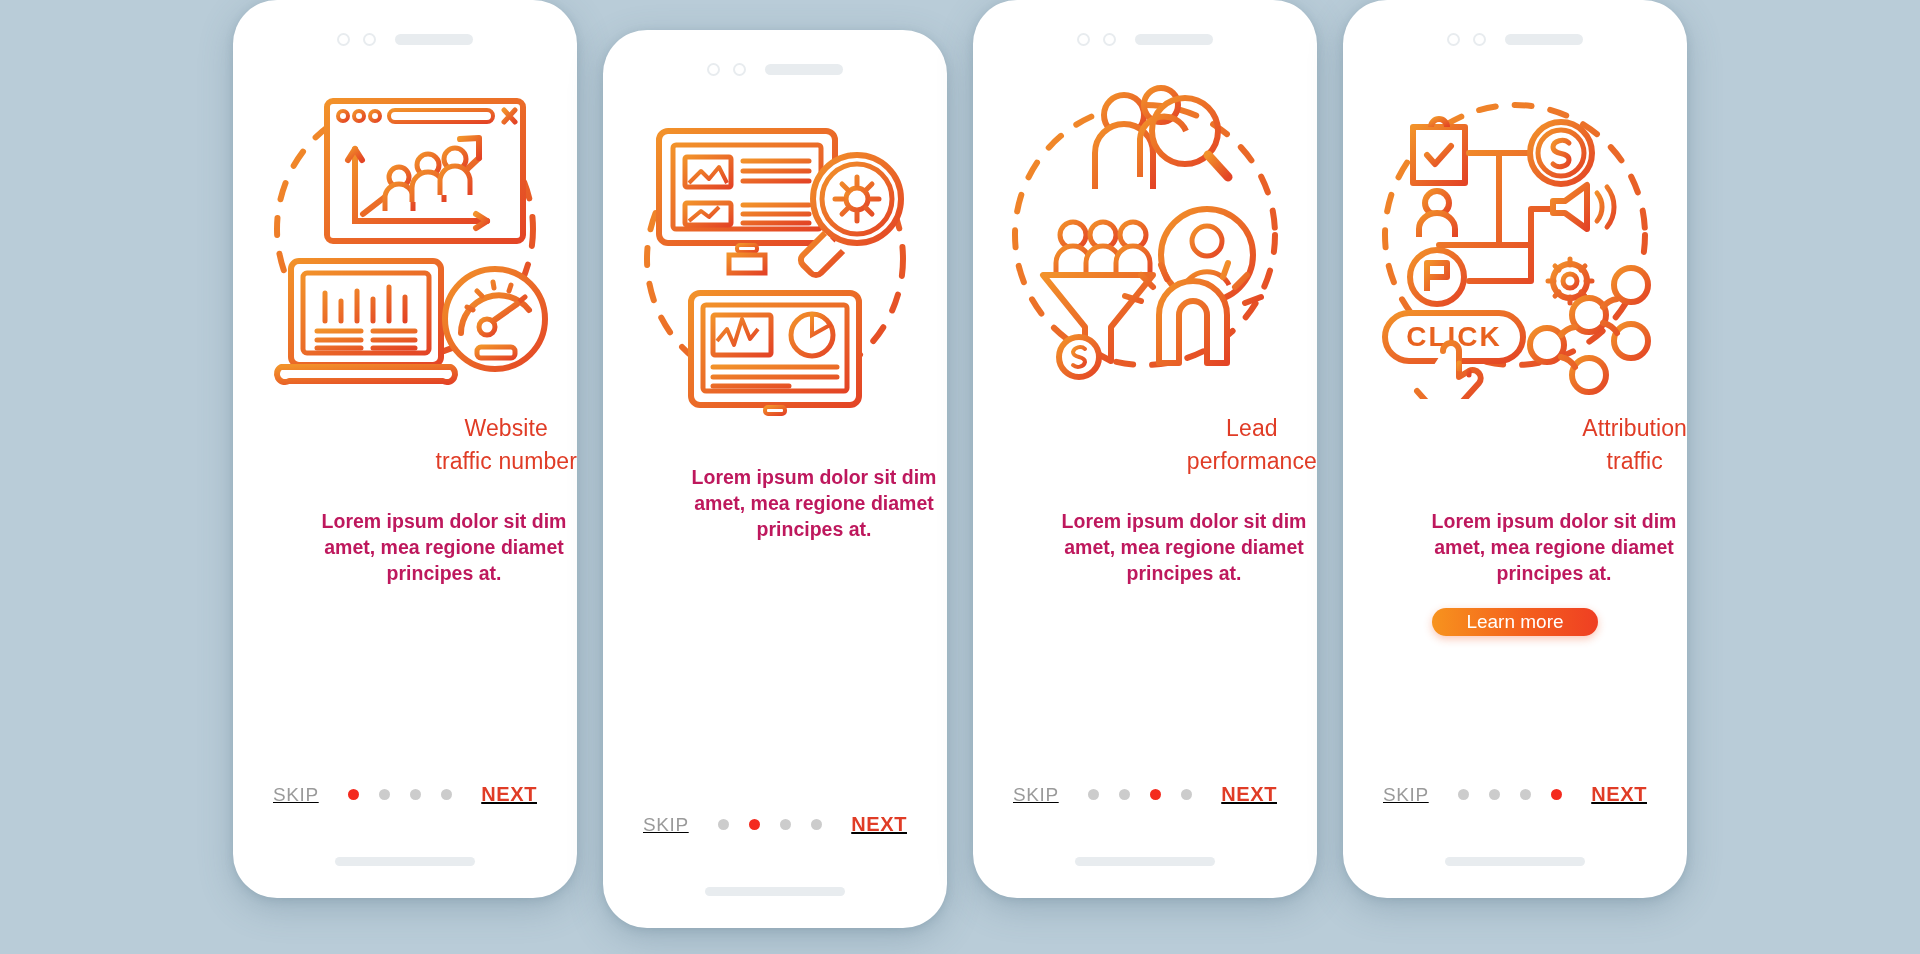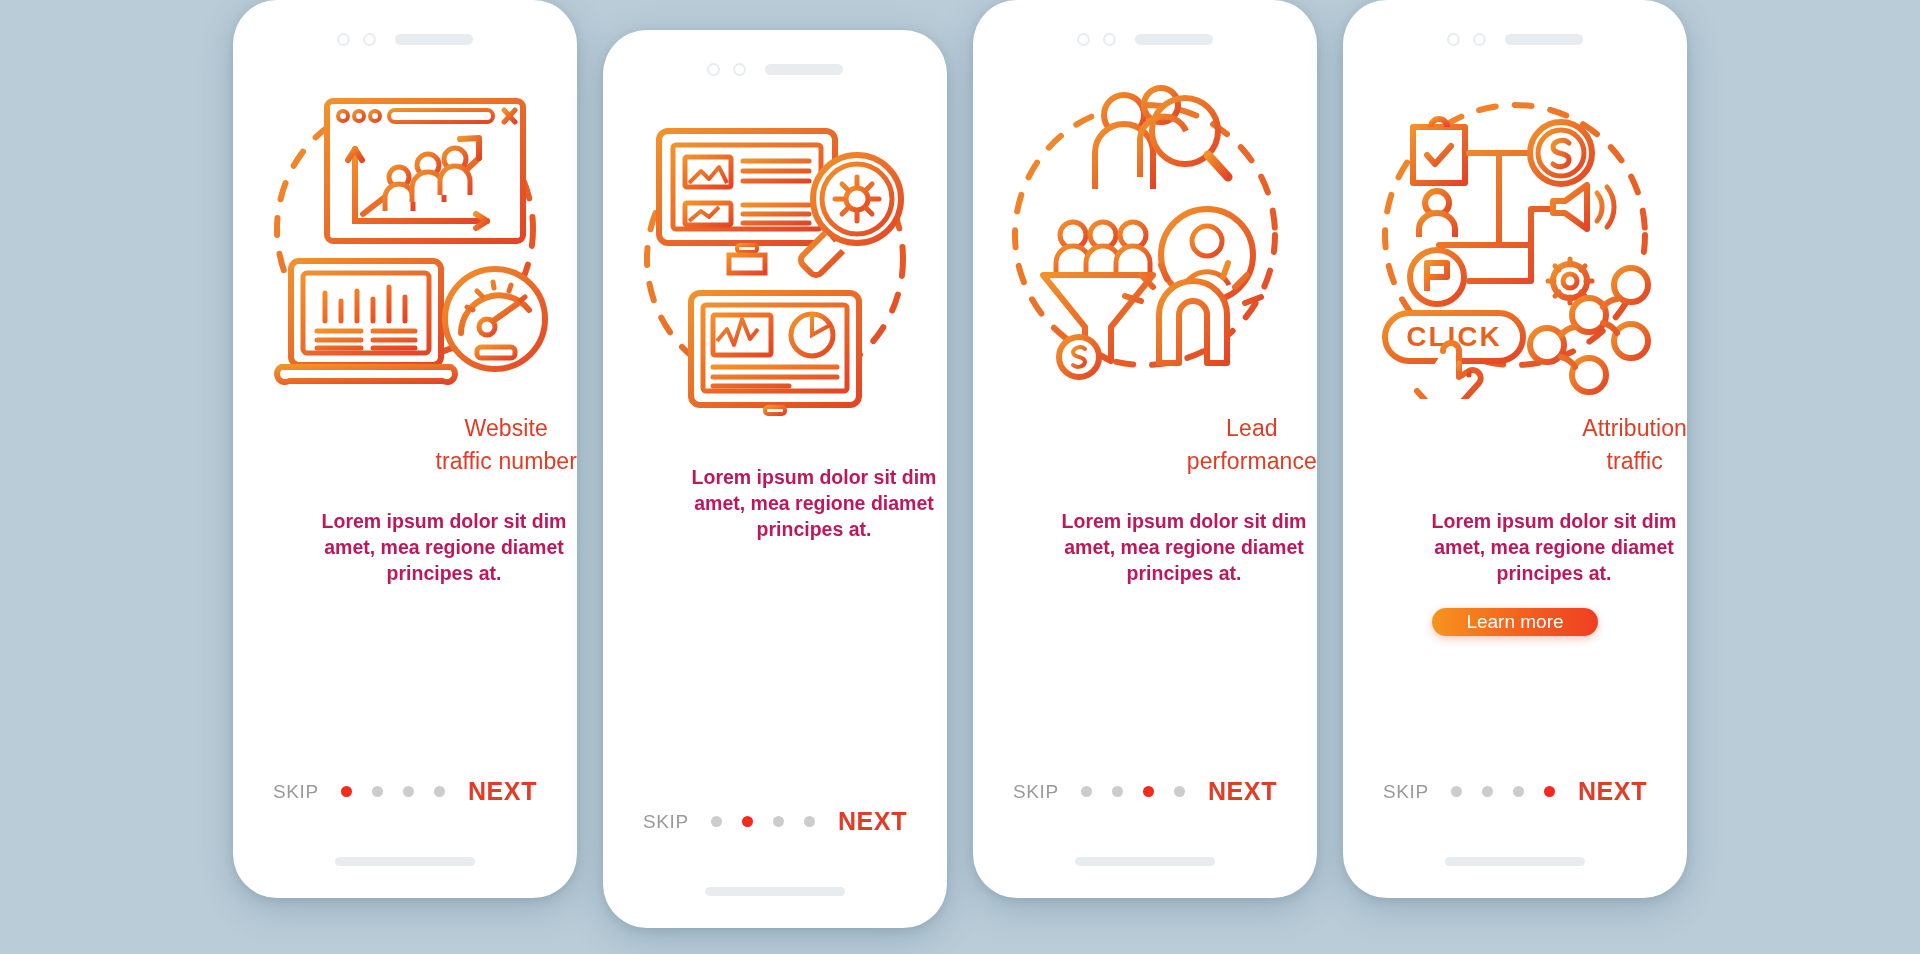--- a/index.html
+++ b/index.html
@@ -113,31 +113,32 @@
 
   
   .nav {
     position: absolute;
     left: 0; right: 0;
     bottom: 92px;
     display: flex;
     align-items: center;
     justify-content: space-between;
     padding: 0 40px;
+    text-decoration: underline;
   }
   .nav-skip {
     font-size: 19px;
     color: #9a9a9a;
     letter-spacing: .6px;
     background: none; border: none;
     font-family: "Liberation Sans", sans-serif;
     cursor: pointer;
   }
   .nav-next {
-    font-size: 25px;
+    font-size: 20px;
     color: #e03c26;
     letter-spacing: .6px;
     font-weight: 700;
     background: none; border: none;
     font-family: "Liberation Sans", sans-serif;
     cursor: pointer;
   }
   .dots { display: flex; align-items: center; gap: 20px; }
   .dot {
     width: 11px; height: 11px;

